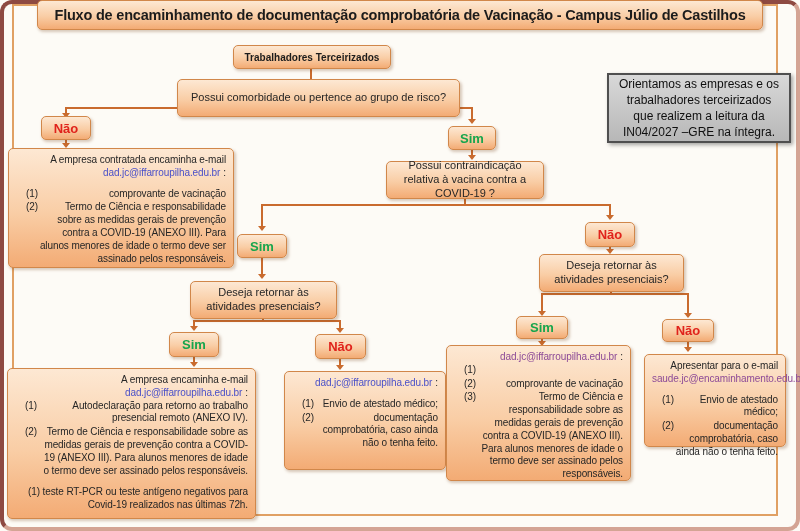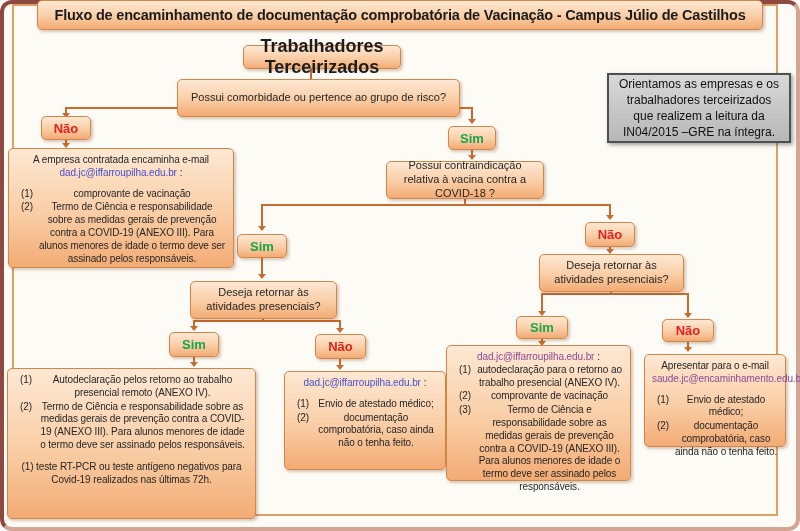--- a/index.html
+++ b/index.html
@@ -18,28 +18,28 @@
     border:2px solid #e0a063;pointer-events:none;
   }
   .peach{
     position:absolute;box-sizing:border-box;
     border:1.5px solid #d1874a;border-radius:5px;
     background:linear-gradient(180deg,#fde8d3 0%,#f9cda5 55%,#f3ab74 100%);
     box-shadow:1.5px 2px 3px rgba(120,70,30,.28);
   }
   .center{display:flex;align-items:center;justify-content:center;text-align:center;}
   .title-box{font-weight:bold;font-size:14.5px;color:#1c1c1c;letter-spacing:-0.2px;}
-  .start-box{font-weight:bold;font-size:18px;color:#1c1c1c;margin-left:10px;}
+  .start-box{font-weight:bold;font-size:10px;color:#1c1c1c;}
   .q{font-size:11px;color:#262626;line-height:1.25;padding:18px 6px;}
   .yn{font-weight:bold;font-size:13px;}
   .yes{color:#17a54d}
   .no{color:#e0231c}
   .content{
     font-size:10px;color:#262626;line-height:1.28;
-    padding:5px 7px;text-align:center;letter-spacing:-0.1px;
+    padding:5px 7px;text-align:right;letter-spacing:-0.1px;
   }
   .gap{height:8px;}
   .li{display:flex;margin-bottom:1px;}
   .li .num{width:22px;flex:none;}
   .li .txt{flex:1;}
   .em{cursor:pointer;}
   .em-blue{color:#4a50c8;}
   .em-purple{color:#8c4a97;}
   .colon{margin-left:3px;}
   .vline{position:absolute;width:2px;background:#c96b2e;}
@@ -131,21 +131,21 @@
   </div>
 
   <div class="peach center yn no" style="left:41px;top:116px;width:50px;height:24px">
     <span>Não</span>
   </div>
   <div class="peach center yn yes" style="left:448px;top:126px;width:48px;height:24px">
     <span>Sim</span>
   </div>
 
   <div class="peach center q" style="left:386px;top:161px;width:158px;height:36px">
-    <span>Possui contraindicação relativa à vacina contra a COVID-18 ?</span>
+    <span>Possui contraindicação relativa à vacina contra a COVID-19 ?</span>
   </div>
 
   <div class="peach content" style="left:8px;top:148px;width:226px;height:120px">
     <div>A empresa contratada encaminha  e-mail</div>
     <div>
       <span class="em em-blue">dad.jc@iffarroupilha.edu.br</span><span class="colon">:</span>
     </div>
     <div class="gap"></div>
     <div>
         <div class="li">
@@ -182,23 +182,27 @@
   </div>
   <div class="peach center yn yes" style="left:516px;top:316px;width:52px;height:23px">
     <span>Sim</span>
   </div>
   <div class="peach center yn no" style="left:662px;top:319px;width:52px;height:23px">
     <span>Não</span>
   </div>
 
   <div class="peach content" style="left:7px;top:368px;width:249px;height:151px">
     <div>
-        <div class="li">
-          <span class="num">(1)</span>
-          <span class="txt">Autodeclaração pelos retorno ao trabalho presencial remoto (ANEXO IV).</span>
+      <span>A empresa encaminha e-mail</span>
+      <span class="em em-blue">dad.jc@iffarroupilha.edu.br</span><span class="colon">:</span>
+    </div>
+    <div>
+        <div class="li">
+          <span class="num">(1)</span>
+          <span class="txt">Autodeclaração para retorno ao trabalho presencial remoto (ANEXO IV).</span>
         </div>
         <div class="li">
           <span class="num">(2)</span>
           <span class="txt">Termo de Ciência e responsabilidade sobre as medidas gerais de prevenção contra a COVID-19 (ANEXO III). Para alunos menores de idade o termo deve ser assinado pelos responsáveis.</span>
         </div>
       </div>
     <div class="gap"></div>
     <div>(1) teste RT-PCR ou teste antígeno negativos para Covid-19 realizados nas últimas 72h.</div>
   </div>
 
@@ -219,21 +223,20 @@
       </div>
   </div>
 
   <div class="peach content" style="left:446px;top:345px;width:185px;height:136px">
     <div>
       <span class="em em-purple">dad.jc@iffarroupilha.edu.br</span><span class="colon">:</span>
     </div>
     <div>
         <div class="li">
           <span class="num">(1)</span>
-          <span class="txt">autodeclaração para o retorno ao trabalho presencial (ANEXO IV).</span>
         </div>
         <div class="li">
           <span class="num">(2)</span>
           <span class="txt">comprovante de vacinação</span>
         </div>
         <div class="li">
           <span class="num">(3)</span>
           <span class="txt">Termo de Ciência e responsabilidade sobre as medidas gerais de prevenção contra a COVID-19 (ANEXO III). Para alunos menores de idade o termo deve ser assinado pelos responsáveis.</span>
         </div>
       </div>
@@ -251,16 +254,16 @@
           <span class="txt">Envio de atestado médico;</span>
         </div>
         <div class="li">
           <span class="num">(2)</span>
           <span class="txt">documentação comprobatória, caso ainda não o tenha feito.</span>
         </div>
       </div>
   </div>
 
   <div class="note" style="left:607px;top:73px;width:184px;height:70px">
-    <span>Orientamos as empresas e os trabalhadores terceirizados que realizem a leitura da IN04/2015 –GRE na íntegra.</span>
+    <span>Orientamos as empresas e os trabalhadores terceirizados que realizem a leitura da IN04/2027 –GRE na íntegra.</span>
   </div>
 
 </div>
 
 </body></html>

